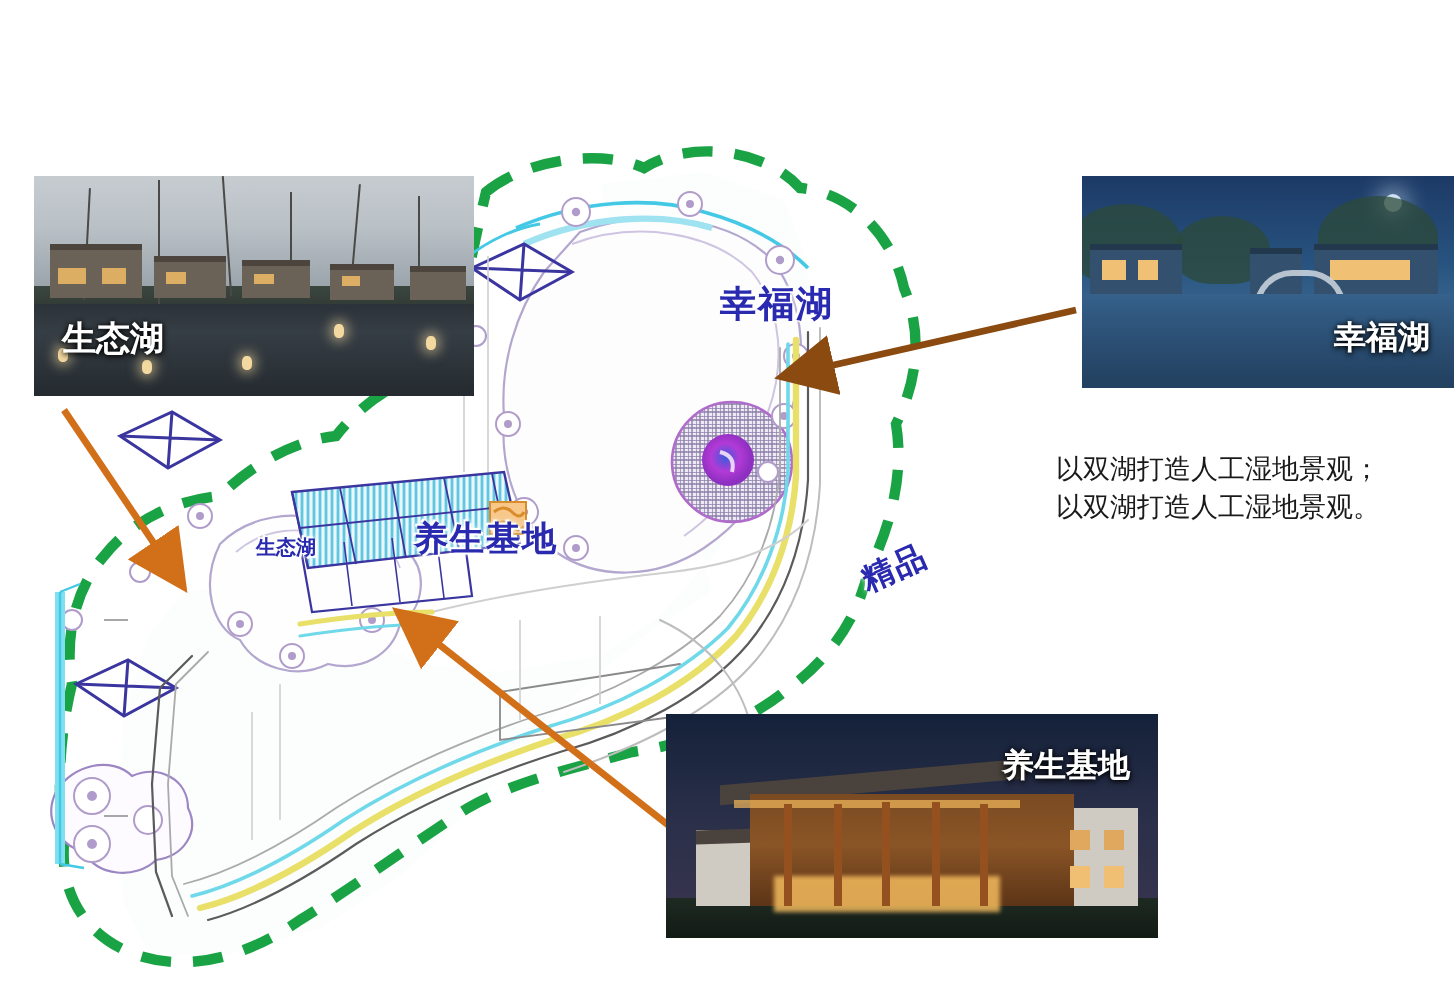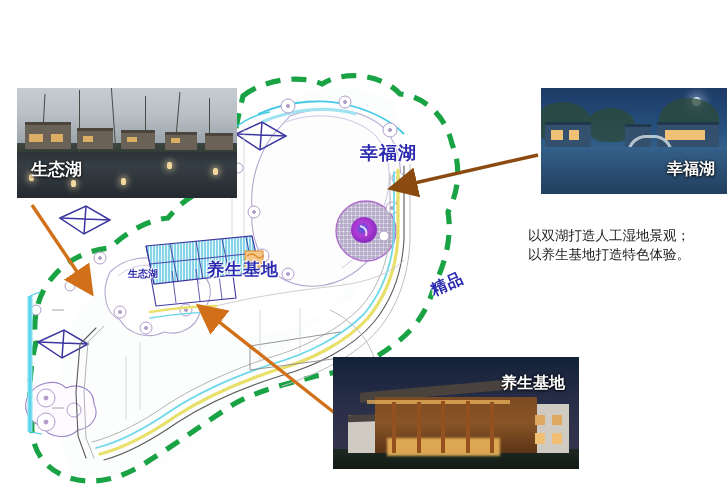--- a/index.html
+++ b/index.html
@@ -368,16 +368,16 @@
     <div class="col" style="left:64%;top:40%;height:46%;"></div>
     <div class="win" style="left:82%;top:52%;width:4%;height:9%;background:#e0a85e;position:absolute;"></div>
     <div class="win" style="left:89%;top:52%;width:4%;height:9%;background:#e0a85e;position:absolute;"></div>
     <div class="win" style="left:82%;top:68%;width:4%;height:10%;background:#f0bf74;position:absolute;"></div>
     <div class="win" style="left:89%;top:68%;width:4%;height:10%;background:#f0bf74;position:absolute;"></div>
     <div class="cap">养生基地</div>
   </div>
 
   <div id="desc">
     <div>以双湖打造人工湿地景观；</div>
-    <div>以养生基地打造特色体验。</div>
+    <div>以双湖打造人工湿地景观。</div>
   </div>
 
 </div>
 
 </body></html>

